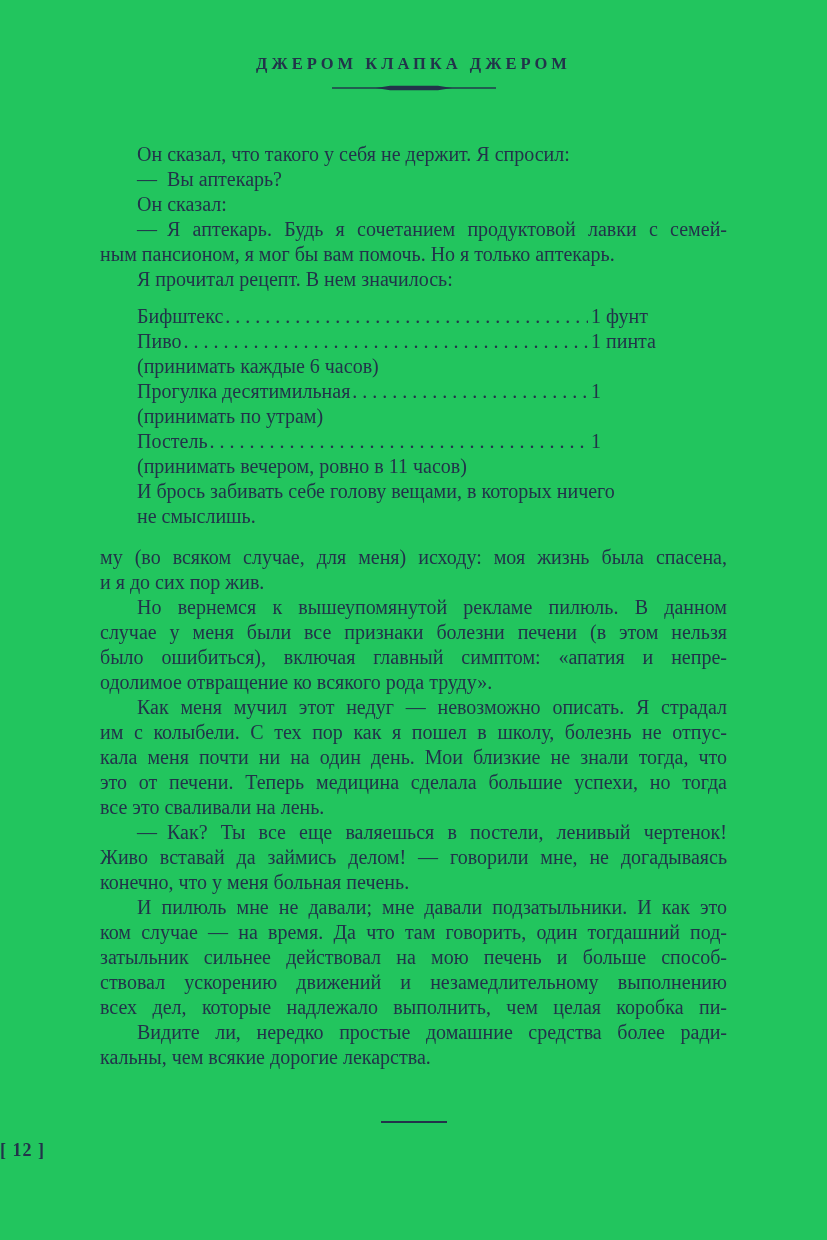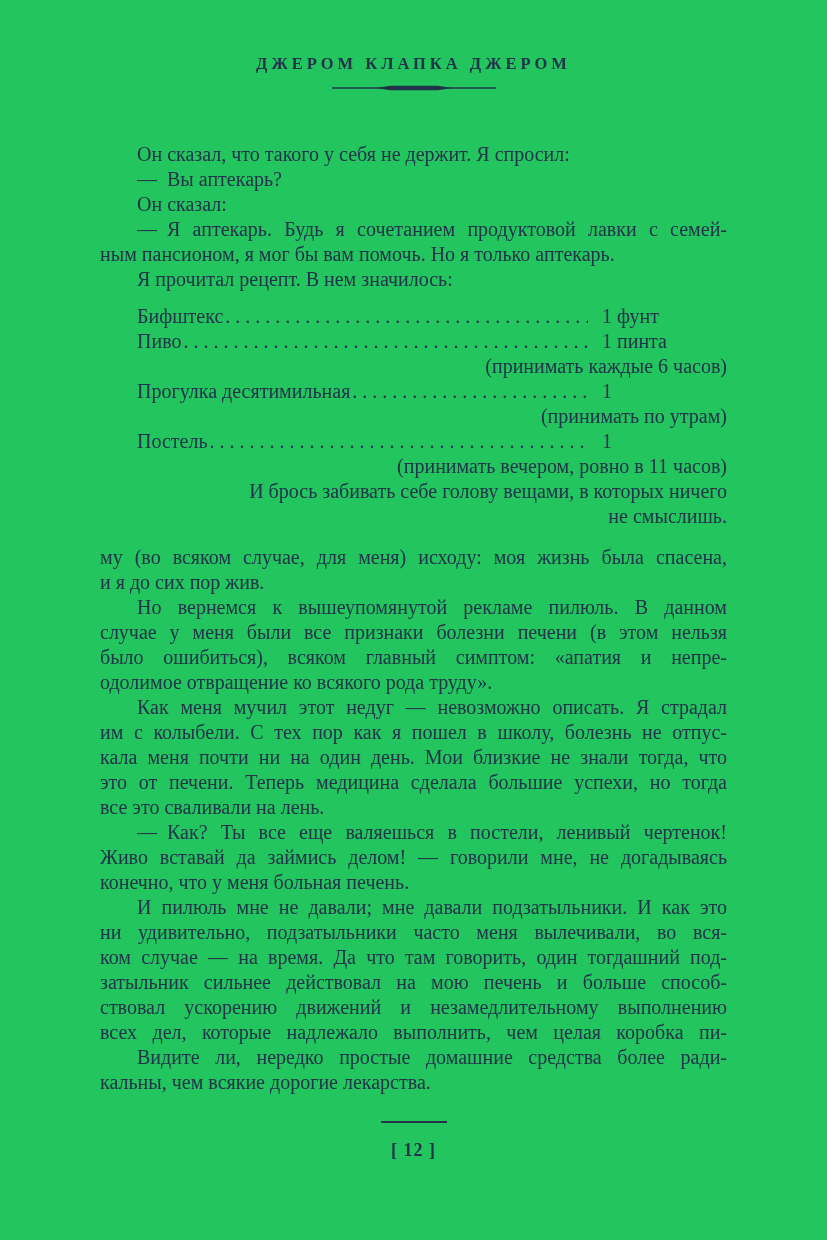--- a/index.html
+++ b/index.html
@@ -36,22 +36,22 @@
     top: 110px;
     left: 100px;
     width: 627px;
     font-size: 20px;
     line-height: 25px;
     margin-top: 32px;
   }
   .line { min-height: 25px; }
   .line.just { text-align: justify; text-align-last: justify; }
   .line.indent { padding-left: 37px; }
-  .rline { padding-left: 37px; text-align: right; }
-  .recipe-row { padding-left: 37px; display: flex; gap: 11px; }
+  .rline { padding-left: 37px; }
+  .recipe-row { padding-left: 37px; display: flex; }
   .recipe-lead { display: flex; width: 451px; overflow: hidden; }
   .recipe-label { white-space: nowrap; }
   .leader {
     flex: 1;
     overflow: hidden;
     white-space: nowrap;
     letter-spacing: 5px;
     padding-left: 2px;
   }
   .recipe-value { white-space: nowrap; padding-left: 3px; text-align: right; }
@@ -62,21 +62,21 @@
     transform: translateX(-50%);
     width: 66px;
     height: 2px;
     background: #22334a;
   }
   .page-number {
     position: absolute;
     top: 1140px;
     left: 0;
     width: 100%;
-    text-align: center;
+    text-align: left;
     font-size: 18px;
     font-weight: bold;
     letter-spacing: 1px;
   }
 </style>
 </head>
 <body>
 
 <div class="page">
 
@@ -128,32 +128,31 @@
         <span class="recipe-value">1</span>
       </div>
       <div class="line rline">(принимать вечером, ровно в 11 часов)</div>
       <div class="line rline">И брось забивать себе голову вещами, в которых ничего</div>
       <div class="line rline">не смыслишь.</div>
       <div class="spacer" style="height: 16px;"></div>
       <div class="line just">му (во всяком случае, для меня) исходу: моя жизнь была спасена,</div>
       <div class="line">и я до сих пор жив.</div>
       <div class="line indent just">Но вернемся к вышеупомянутой рекламе пилюль. В данном</div>
       <div class="line just">случае у меня были все признаки болезни печени (в этом нельзя</div>
-      <div class="line just">было ошибиться), всяком главный симптом: «апатия и непре-</div>
+      <div class="line just">было ошибиться), включая главный симптом: «апатия и непре-</div>
       <div class="line">одолимое отвращение ко всякого рода труду».</div>
       <div class="line indent just">Как меня мучил этот недуг — невозможно описать. Я страдал</div>
       <div class="line just">им с колыбели. С тех пор как я пошел в школу, болезнь не отпус-</div>
       <div class="line just">кала меня почти ни на один день. Мои близкие не знали тогда, что</div>
       <div class="line just">это от печени. Теперь медицина сделала большие успехи, но тогда</div>
       <div class="line">все это сваливали на лень.</div>
       <div class="line indent just">— Как? Ты все еще валяешься в постели, ленивый чертенок!</div>
       <div class="line just">Живо вставай да займись делом! — говорили мне, не догадываясь</div>
       <div class="line">конечно, что у меня больная печень.</div>
       <div class="line indent just">И пилюль мне не давали; мне давали подзатыльники. И как это</div>
-      <div class="line just">ни удивительно, подзатыльники часто меня вылечивали, во вся-</div>
       <div class="line just">ком случае — на время. Да что там говорить, один тогдашний под-</div>
       <div class="line just">затыльник сильнее действовал на мою печень и больше способ-</div>
       <div class="line just">ствовал ускорению движений и незамедлительному выполнению</div>
       <div class="line just">всех дел, которые надлежало выполнить, чем целая коробка пи-</div>
       <div class="line indent just">Видите ли, нередко простые домашние средства более ради-</div>
       <div class="line">кальны, чем всякие дорогие лекарства.</div>
     </div>
 
   <div class="footer-divider"></div>
 

